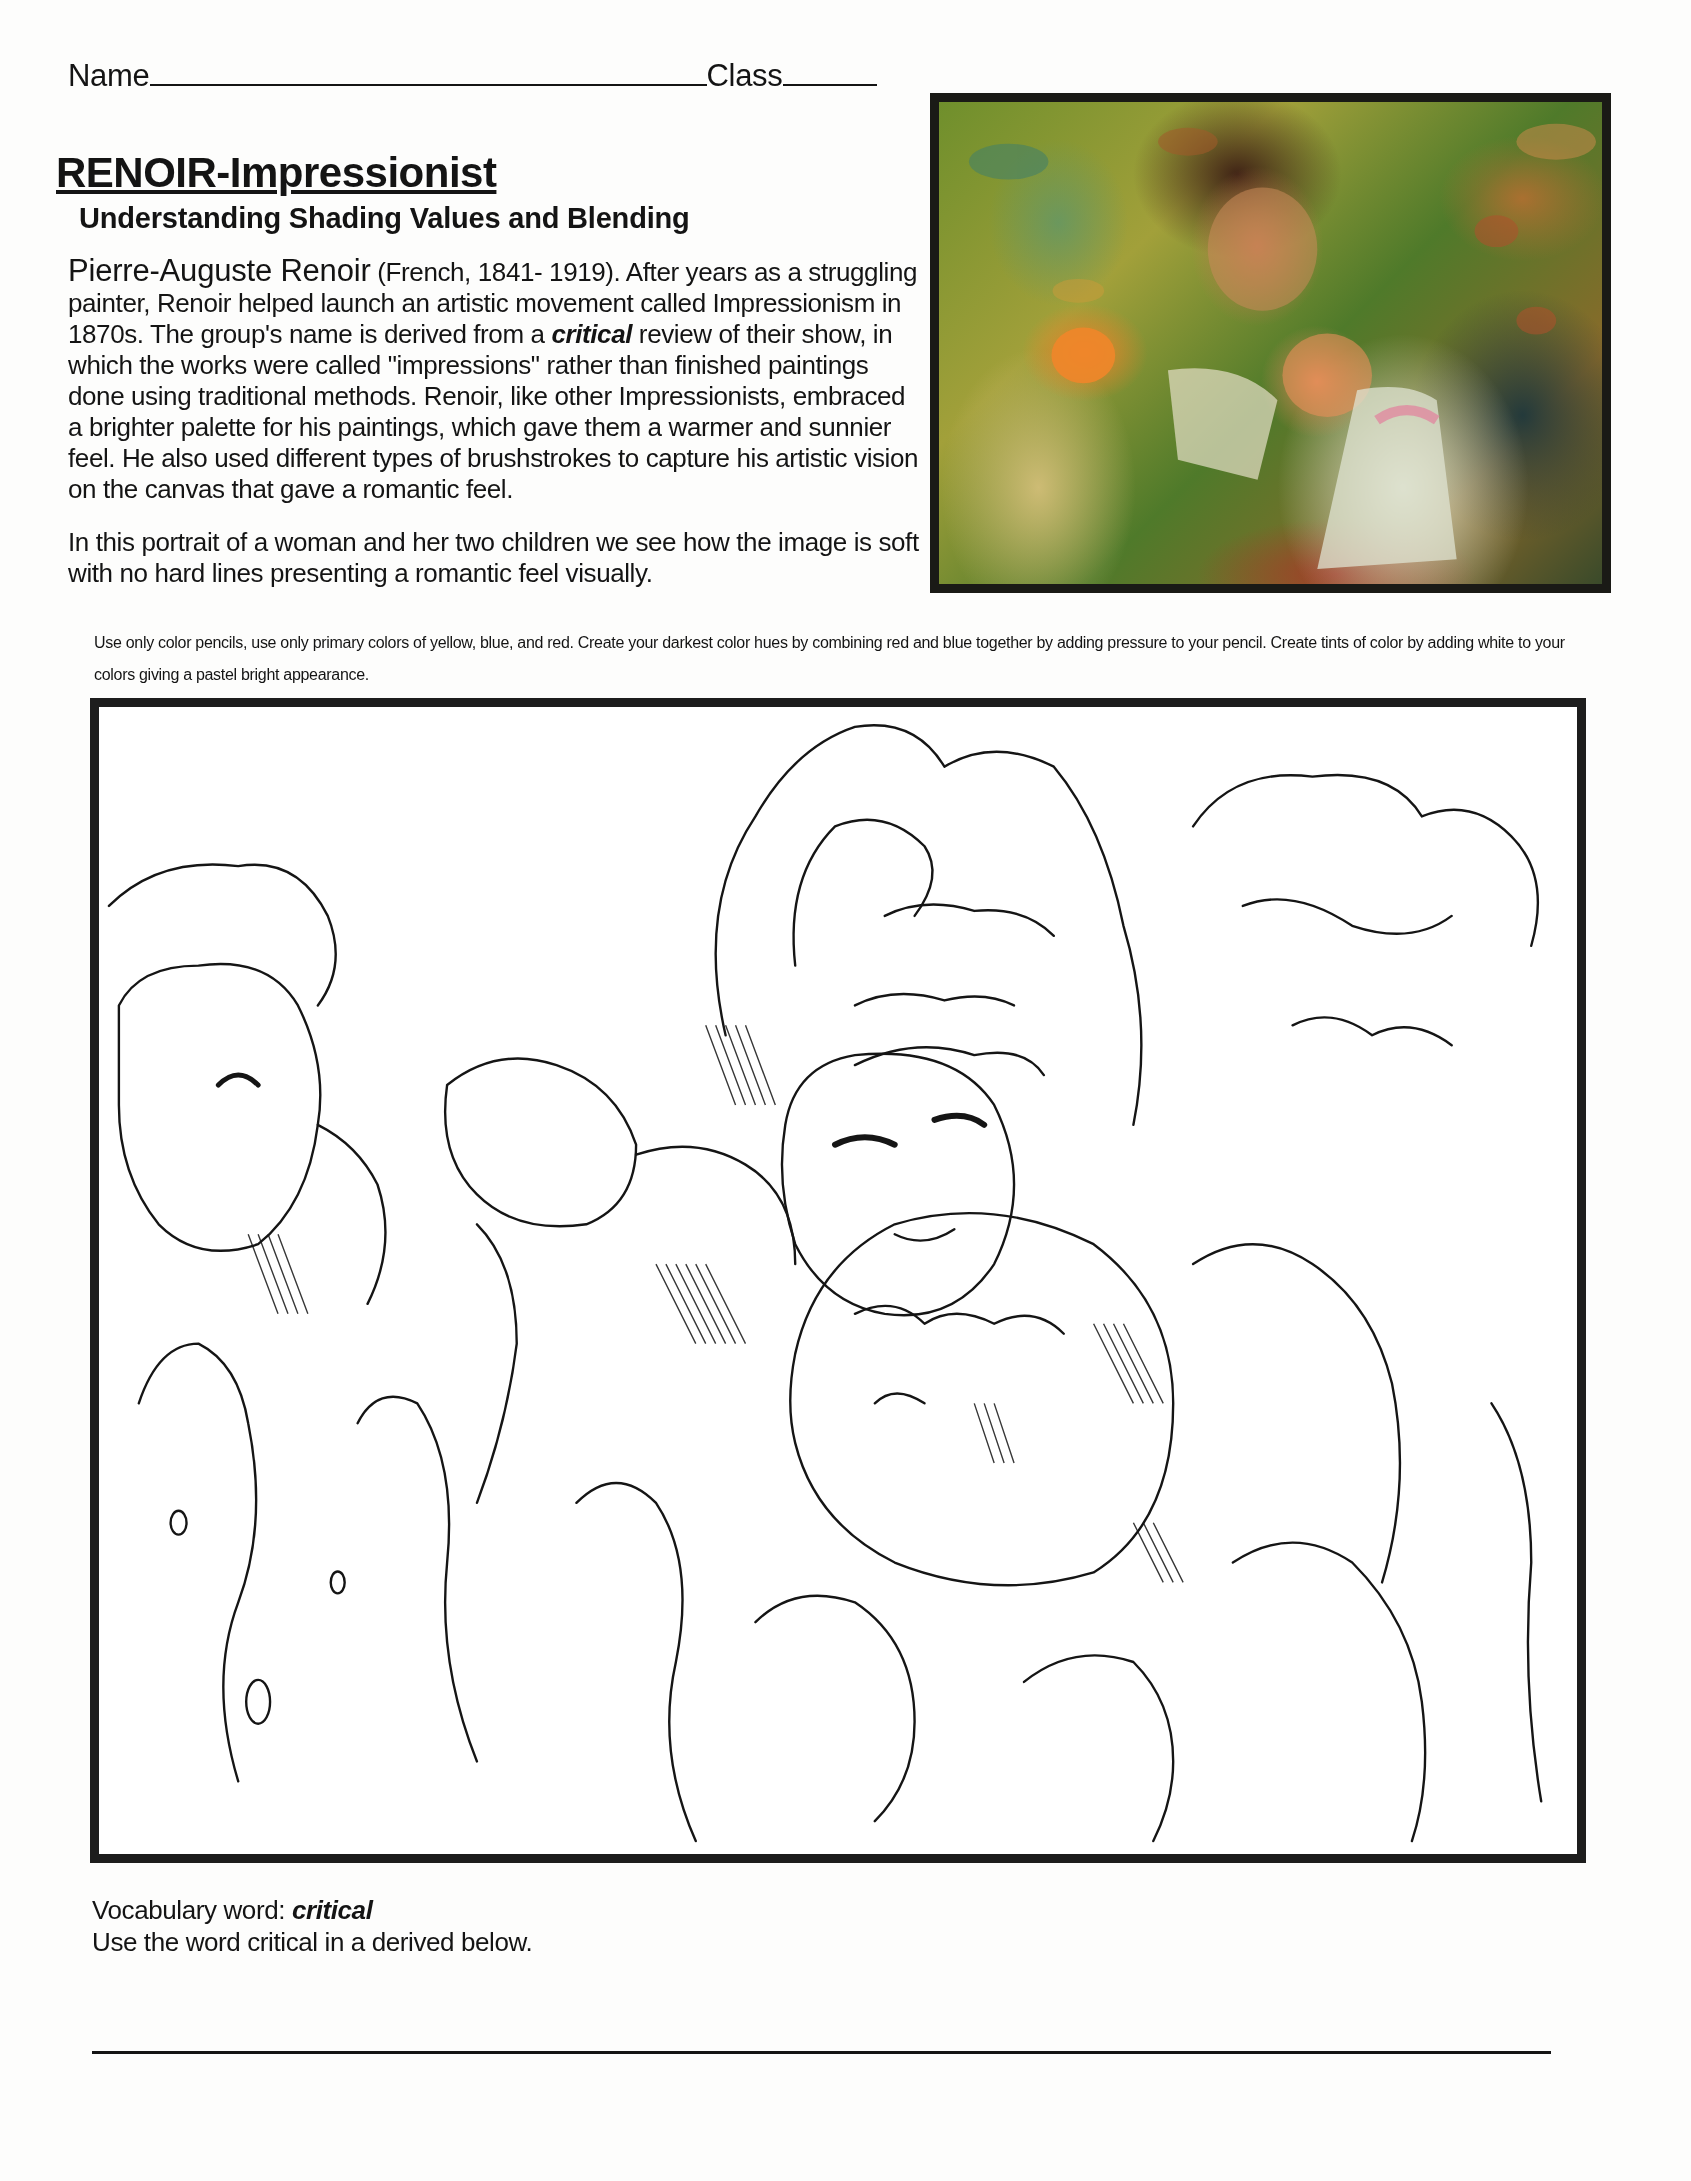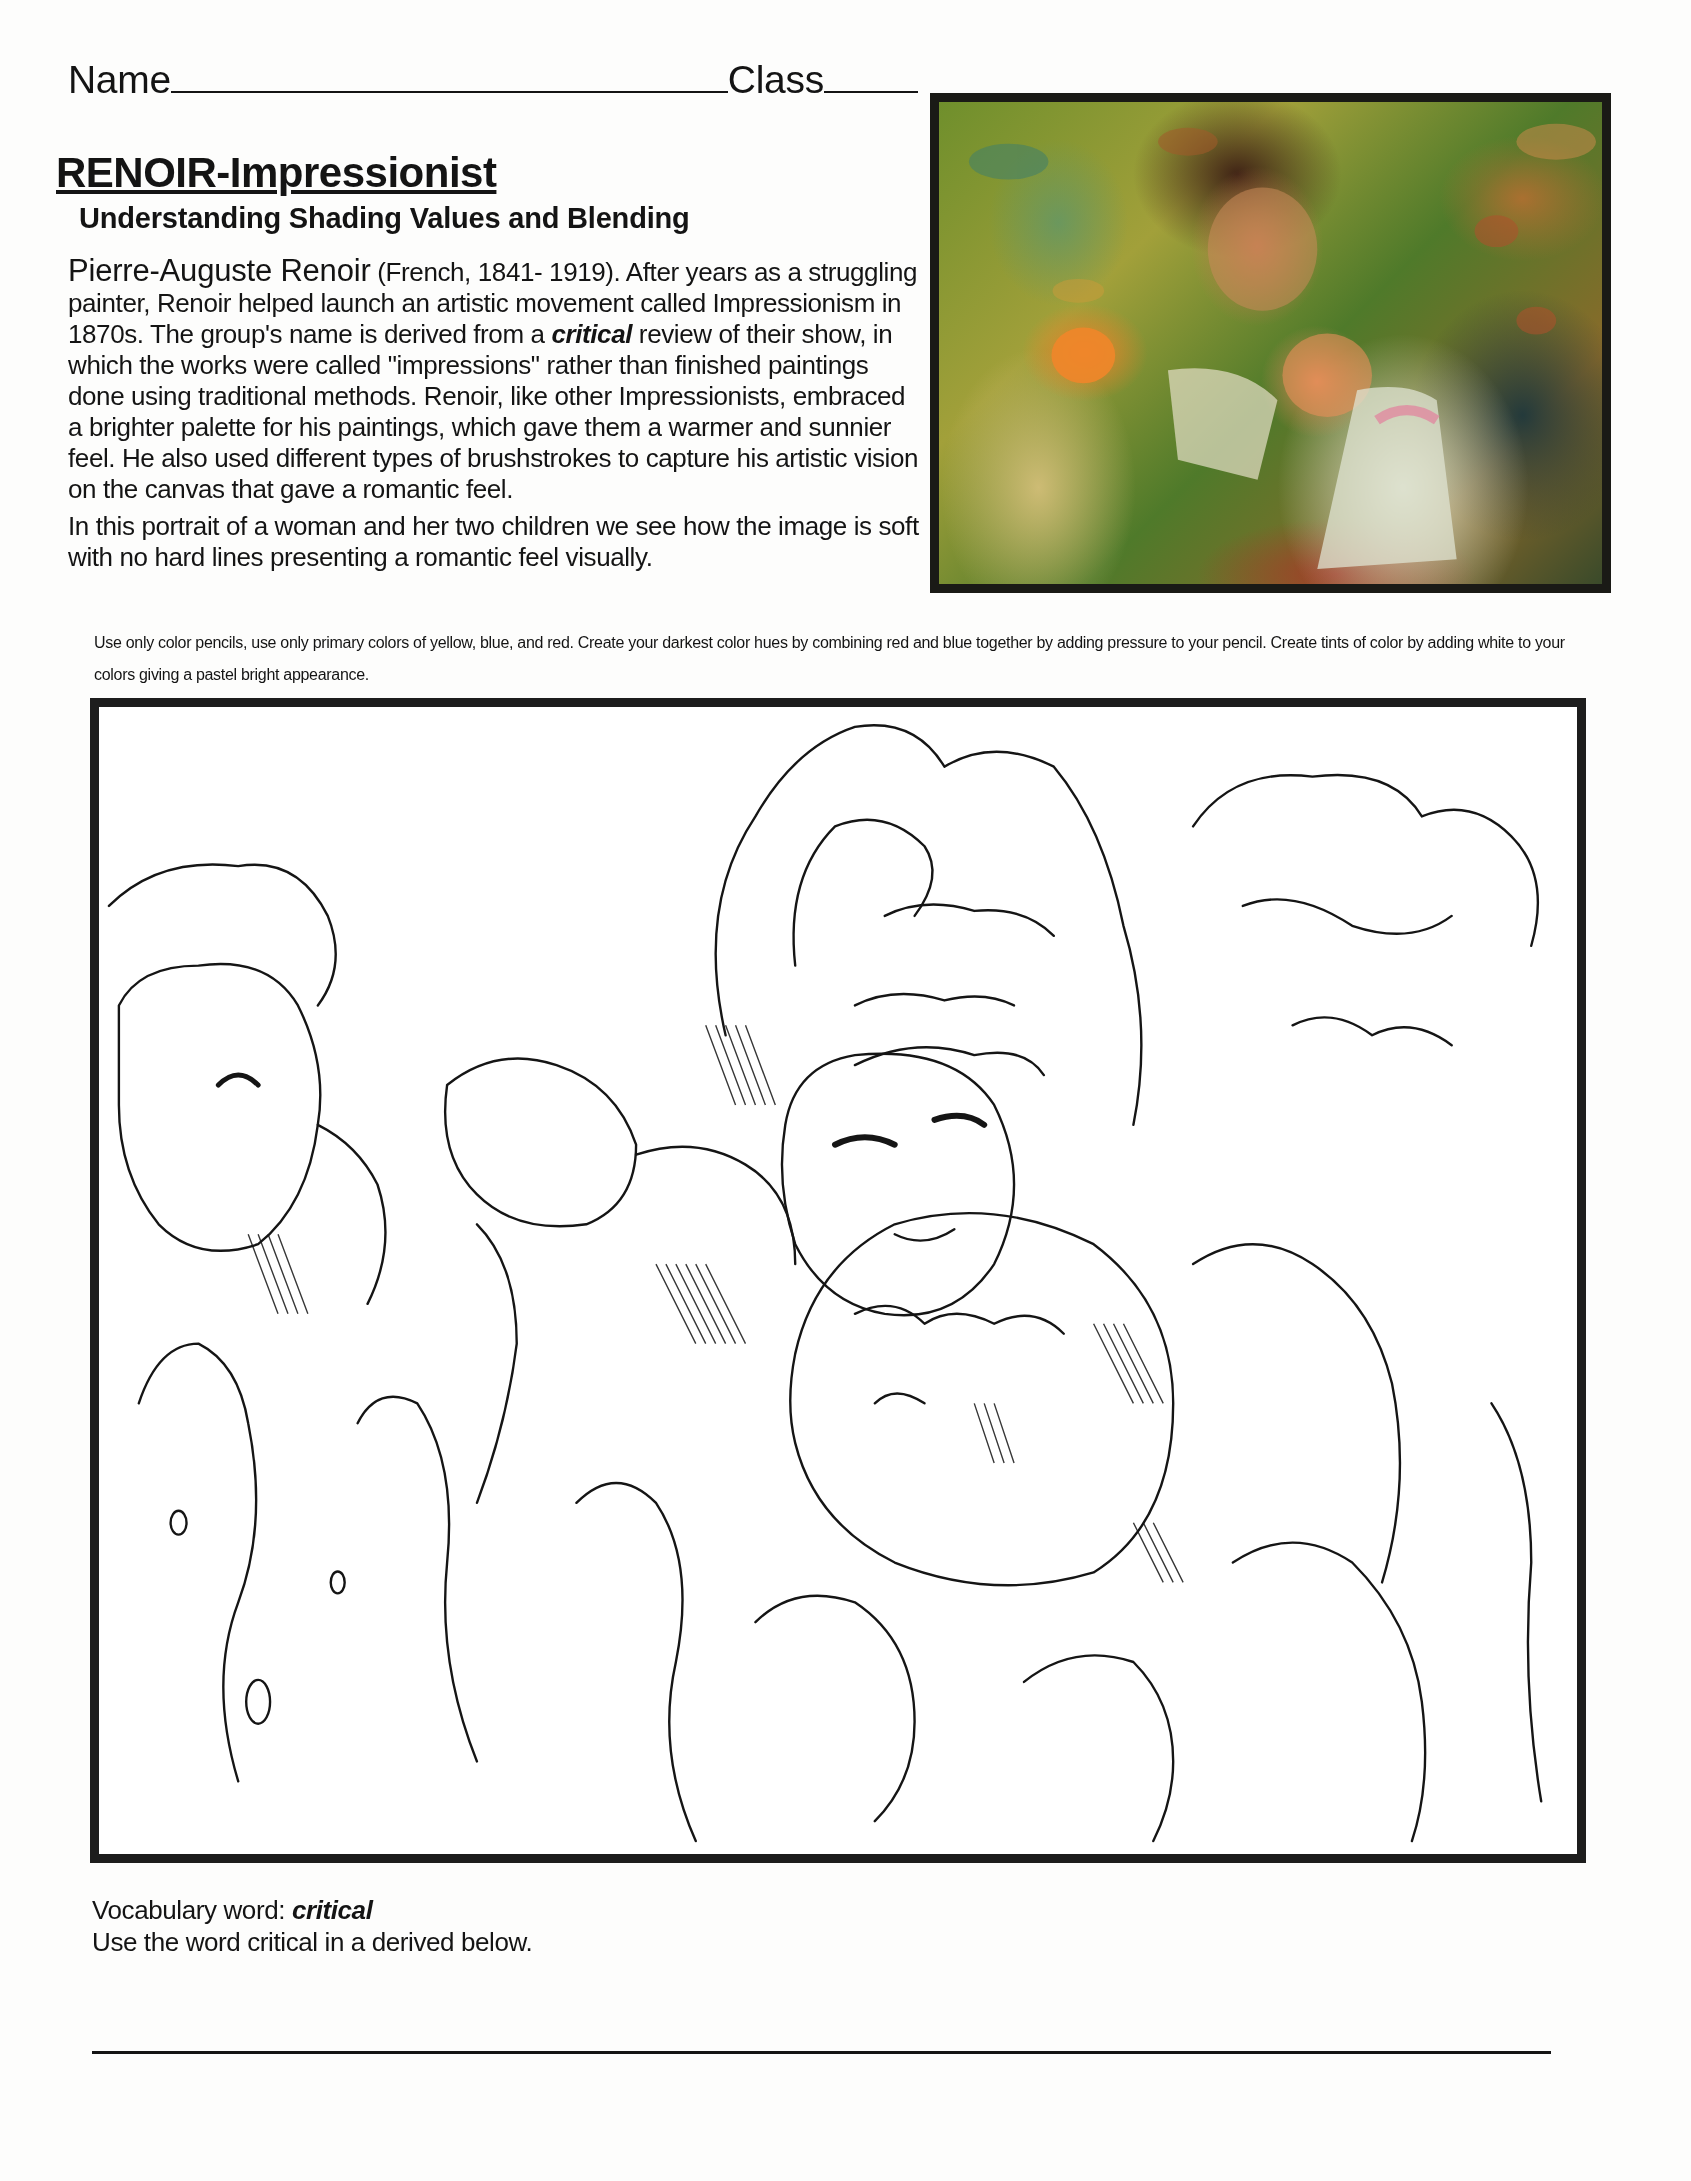--- a/index.html
+++ b/index.html
@@ -2,27 +2,27 @@
 <html><head>
 <meta charset="utf-8">
 <style>
   html, body { margin:0; padding:0; }
   body {
     width:1692px; height:2181px; position:relative; overflow:hidden;
     background:#fdfdfc; color:#141414;
     font-family:"Liberation Sans", sans-serif;
   }
   .abs { position:absolute; }
-  .name-row { left:68px; top:58px; font-size:39px; letter-spacing:-0.3px; white-space:nowrap; }
+  .name-row { left:68px; top:58px; font-size:31px; letter-spacing:-0.3px; white-space:nowrap; }
   .blank { display:inline-block; border-bottom:2px solid #141414; vertical-align:baseline; height:4px; }
   .title { left:56px; top:149px; font-size:42px; font-weight:bold; letter-spacing:-0.5px;text-decoration:underline; }
   .subtitle { left:79px; top:202px; font-size:29px; font-weight:bold; letter-spacing:-0.2px; }
   .body-text { left:68px; top:255px; width:856px; font-size:26px; line-height:31px; letter-spacing:-0.4px; }
   .body-text p { margin:0; }
-  .body-text p + p { margin-top:6px; }
+  .body-text p + p { margin-top:22px; }
   .artist { font-weight:normal; font-size:31px; letter-spacing:-0.2px; }
   .em { font-weight:bold; font-style:italic; }
   .instructions { left:94px; top:627px; width:1493px; font-size:16px; line-height:32px; letter-spacing:-0.3px; }
   .photo {
     left:930px; top:93px; width:681px; height:500px;
     box-sizing:border-box; border:9px solid #1a1a16; overflow:hidden;
     background:
       radial-gradient(ellipse 90px 70px at 22% 52%, rgba(240,130,40,0.95), transparent 70%),
       radial-gradient(ellipse 80px 80px at 57% 58%, rgba(230,140,90,0.9), transparent 70%),
       radial-gradient(ellipse 95px 114px at 48% 30%, rgba(200,120,80,0.95), transparent 70%),

